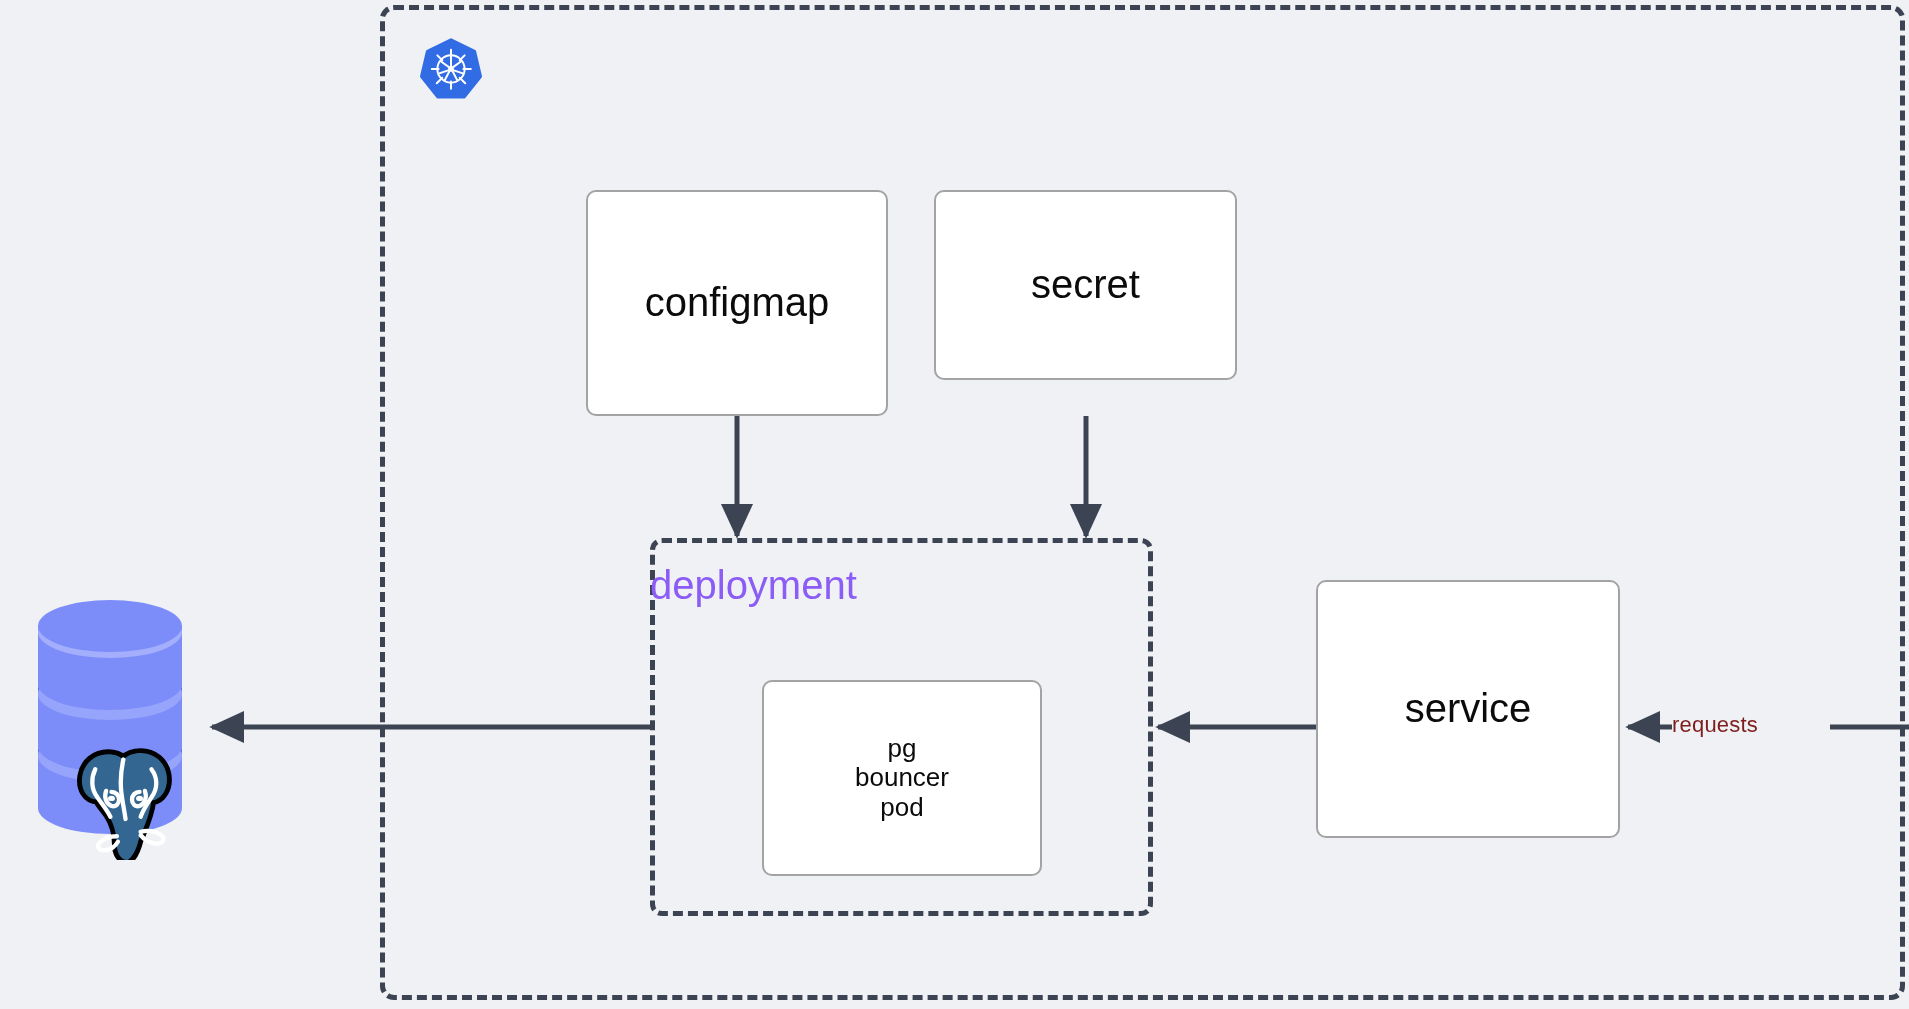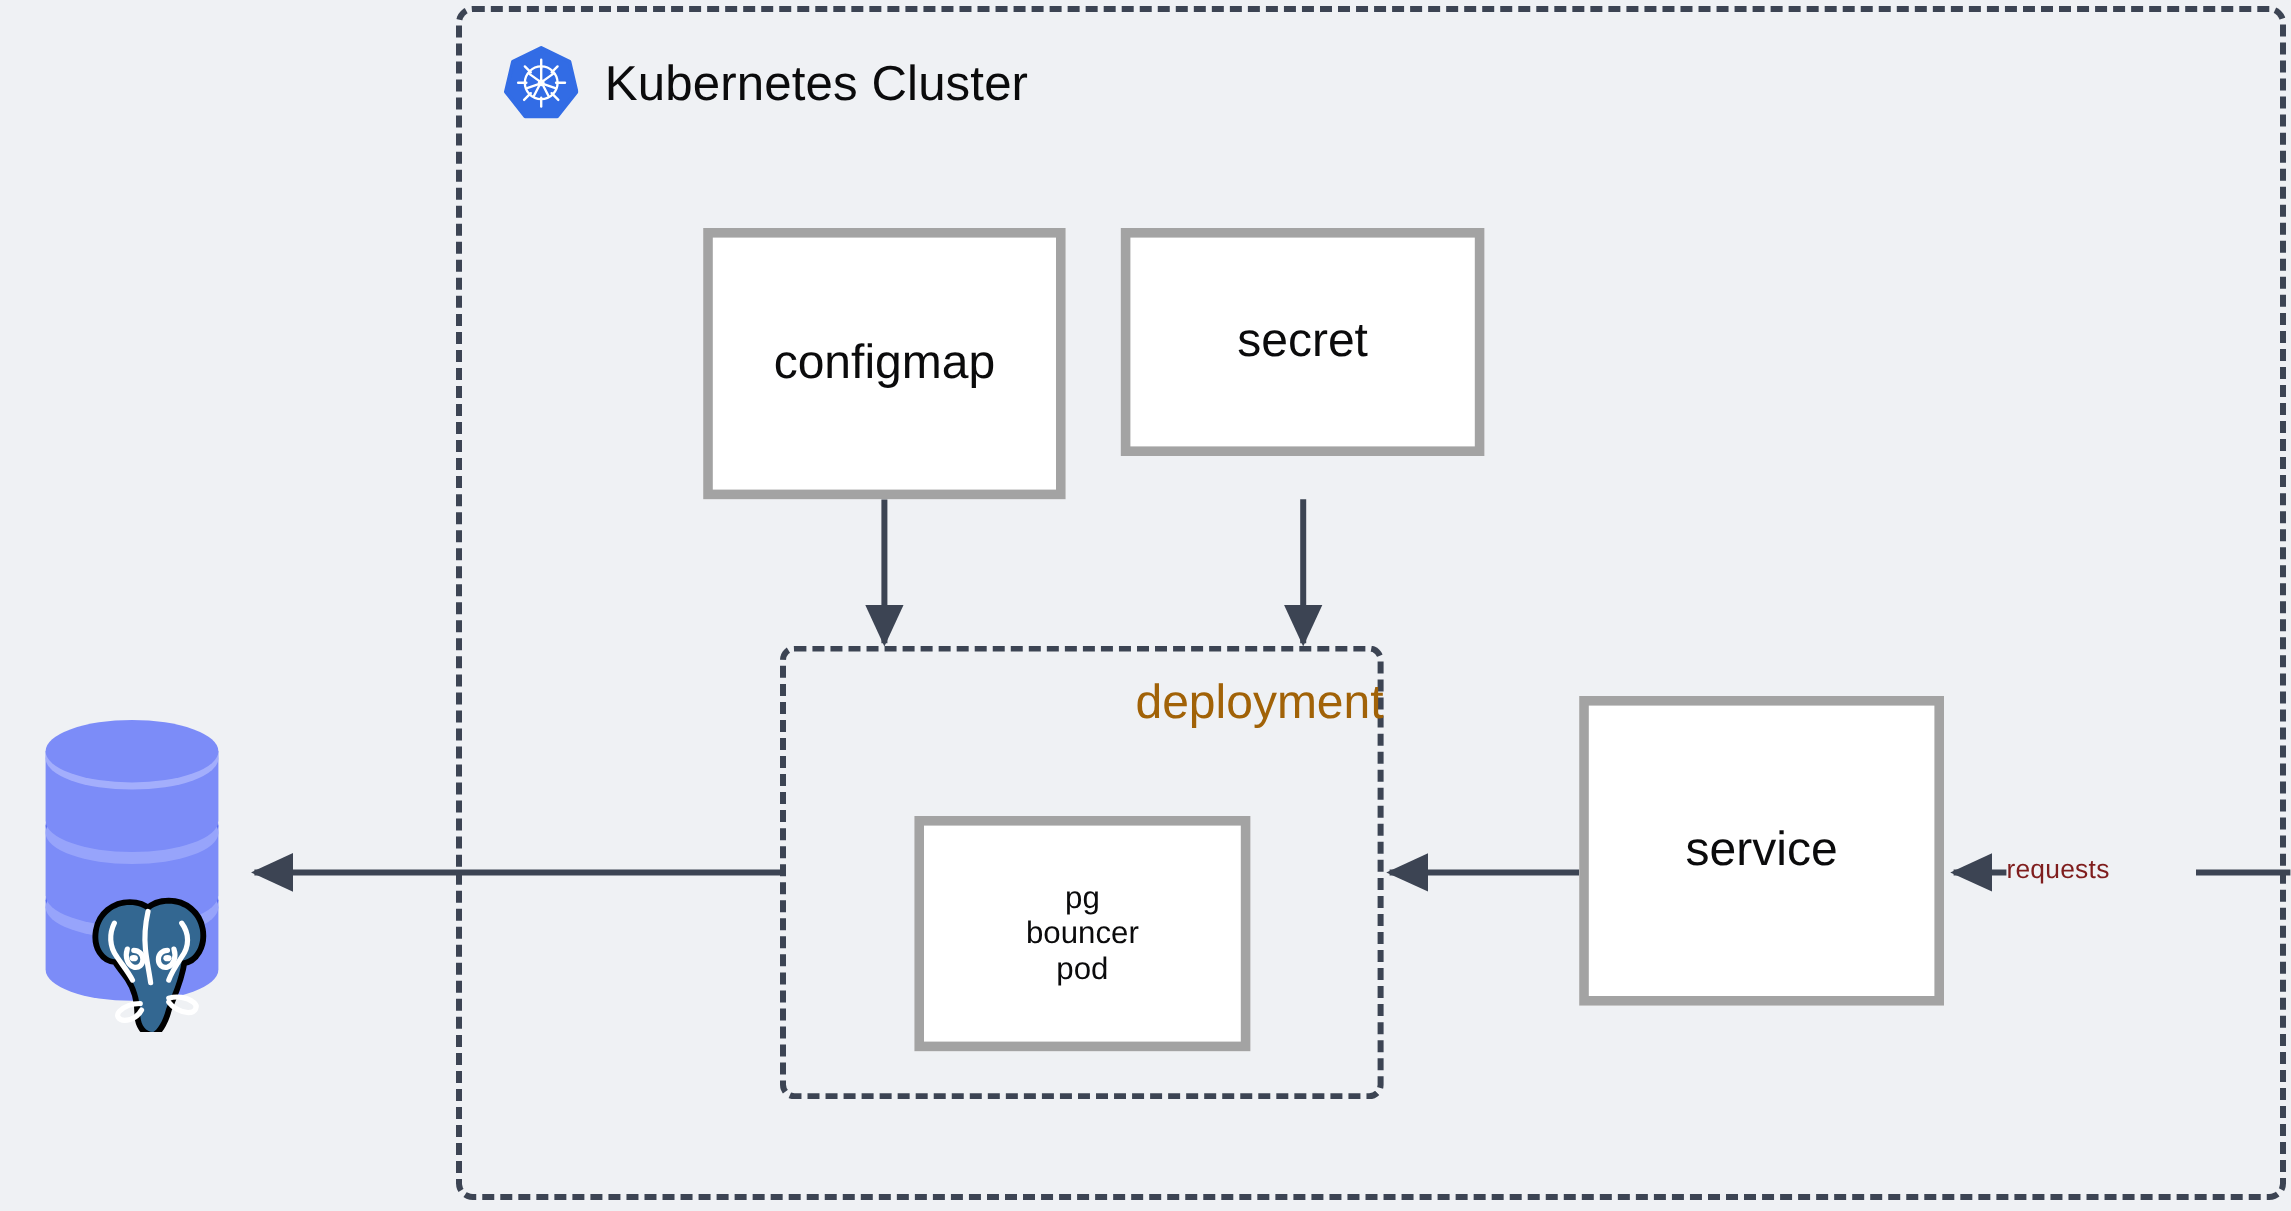--- a/index.html
+++ b/index.html
@@ -53,22 +53,22 @@
     font-size: 41px;
     color: #0b0b0c;
     line-height: 1;
     white-space: nowrap;
     letter-spacing: 0.1px;
   }
   
   .node {
     position: absolute;
     background: #ffffff;
-    border: 8px solid #a3a3a3;
-    border-radius: 0;
+    border: 2px solid #a3a3a3;
+    border-radius: 10px;
     box-sizing: border-box;
     display: flex;
     align-items: center;
     justify-content: center;
     text-align: center;
     color: #0b0b0c;
     font-size: 40px;
     line-height: 1.13;
   }
   #node-configmap {
@@ -106,23 +106,23 @@
     border: 5px dashed #3c4453;
     border-radius: 12px;
     box-sizing: border-box;
     background: transparent;
   }
   .deployment-label {
     position: absolute;
     left: 650px;
     top: 565px;
     width: 503px;
-    text-align: right;
+    text-align: left;
     font-size: 40px;
-    color: #a16207;
+    color: #8b5cf6;
     line-height: 1;
   }
   
   .edge-label {
     position: absolute;
     font-size: 22px;
     font-weight: normal;
     color: #7f1d1d;
     letter-spacing: 0.2px;
     white-space: nowrap;
@@ -163,21 +163,20 @@
         <line x1="36" y1="64" x2="27" y2="73"></line>
         <line x1="50" y1="46" x2="50" y2="30"></line>
         <line x1="46.6" y1="51.8" x2="31" y2="57"></line>
         <line x1="53.4" y1="51.8" x2="69" y2="57"></line>
         <line x1="47.4" y1="53.6" x2="40" y2="68"></line>
         <line x1="52.6" y1="53.6" x2="60" y2="68"></line>
         <line x1="47.2" y1="47.4" x2="34" y2="38"></line>
         <line x1="52.8" y1="47.4" x2="66" y2="38"></line>
       </g>
     </svg>
-    <div class="cluster-title">Kubernetes Cluster</div>
   </div>
 
   <svg class="svg-layer" viewBox="0 0 1909 1009">
     <defs>
       <marker id="arrowhead" viewBox="0 0 10 10" refX="9.2" refY="5" markerWidth="7" markerHeight="7" orient="auto-start-reverse">
         <path d="M 0 0.4 L 10 5 L 0 9.6 z" fill="#3c4453"></path>
       </marker>
     </defs>
 
     <g>

